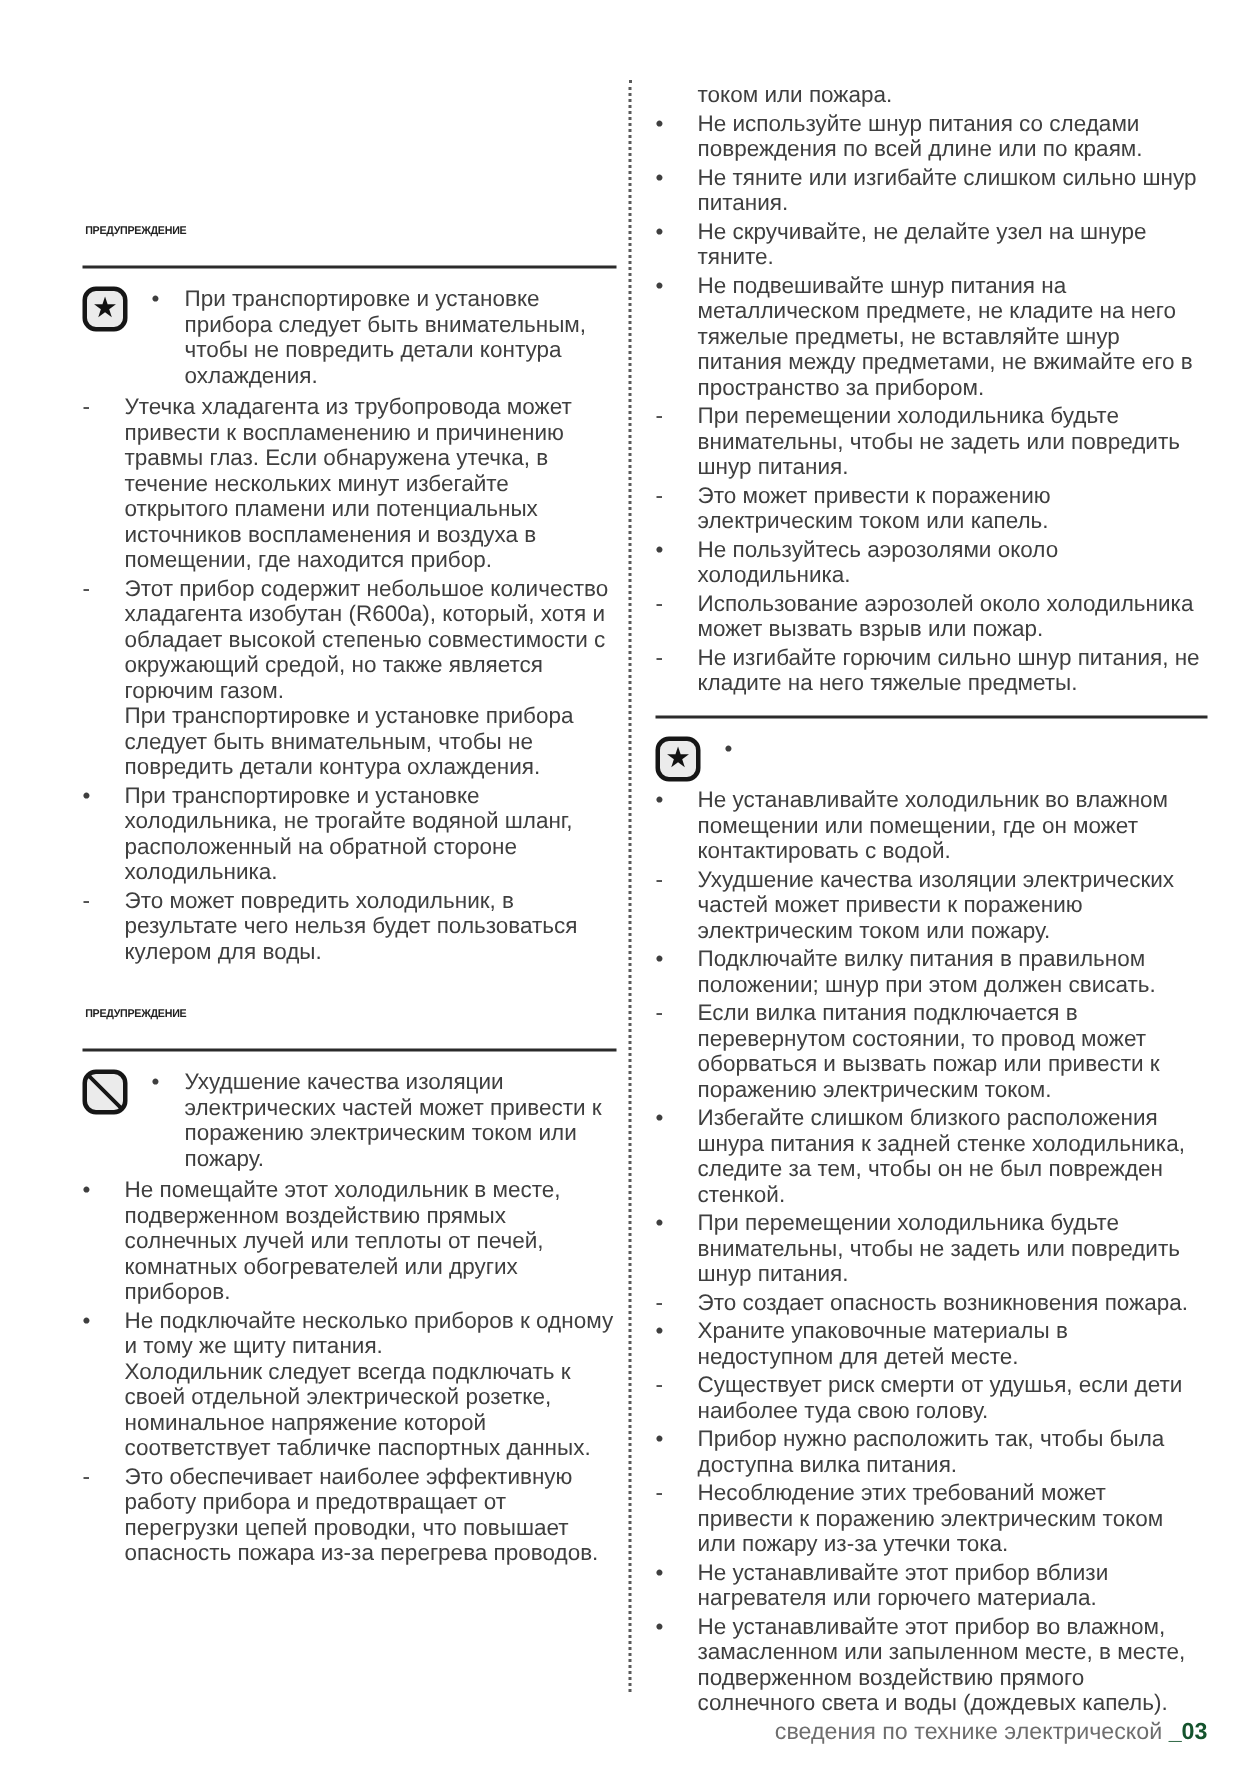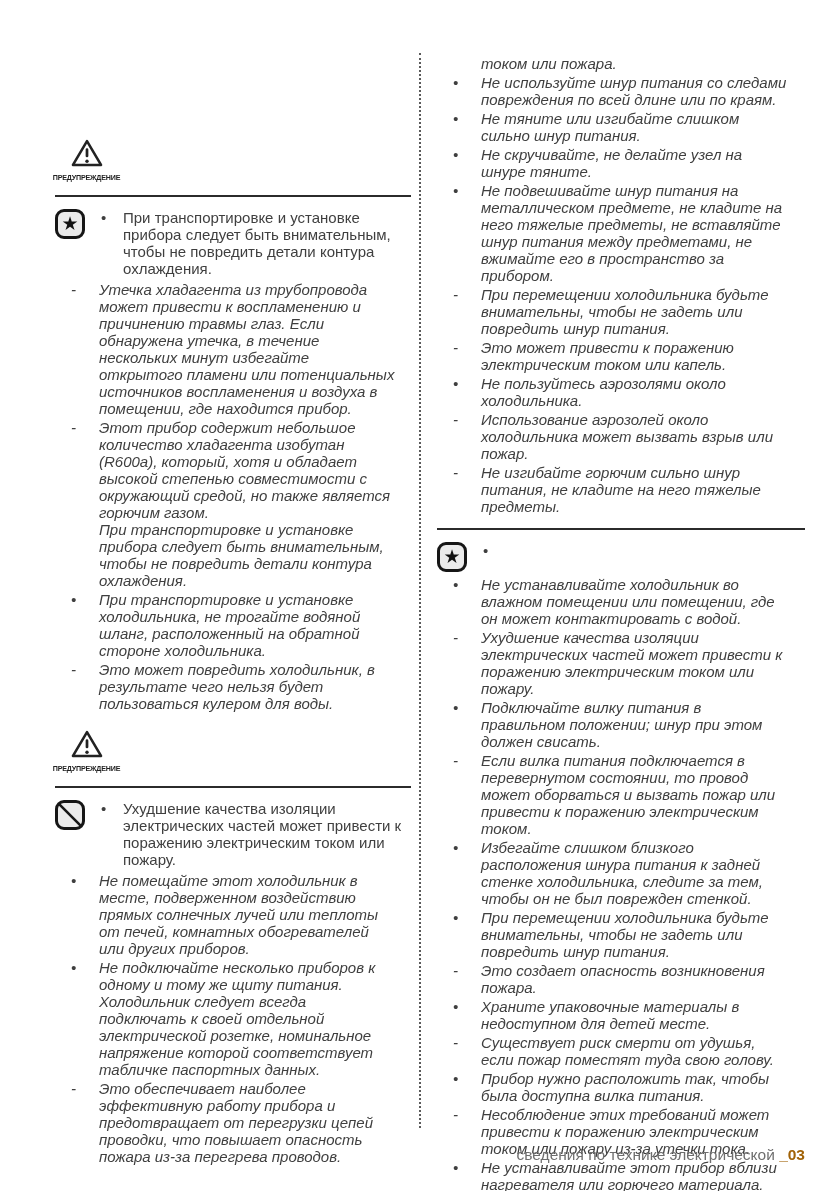--- a/index.html
+++ b/index.html
@@ -18,52 +18,52 @@
   }
   .col-right{width:368px;margin-left:16px;}
 
   
   .heading-block{
     display:flex;align-items:flex-start;
     border-bottom:2px solid #2b2b2b;
     padding-bottom:9px;margin-bottom:12px;
   }
   .heading-block:not(:first-child){margin-top:14px;}
-  .warn-badge{width:64px;flex:none;display:flex;flex-direction:column;align-items:center;padding-top:3px;}
+  .warn-badge{width:64px;flex:none;display:flex;flex-direction:row;align-items:center;padding-top:3px;}
   .warn-label{
     font-size:7.5px;font-weight:bold;color:#222;letter-spacing:-0.2px;
     white-space:nowrap;transform:scaleX(0.95);margin-top:1px;
   }
   .heading-title{
     flex:1;font-size:20px;line-height:25px;font-weight:bold;color:#2b2b2b;
   }
 
   
-  .li{display:flex;margin:2px 16px;font-style:italic;}
+  .li{display:flex;margin:2px 0;}
   .marker{width:28px;flex:none;}
   .txt{flex:1;white-space:pre-line;}
 
   
   .icon-item{display:flex;margin:3px 0 4px;}
   .box-icon{
     width:30px;height:30px;flex:none;margin-right:16px;
     border:3px solid #161616;border-radius:9px;background:#ebebeb;
     display:flex;align-items:center;justify-content:center;box-sizing:border-box;
   }
   .star-glyph{font-size:19px;line-height:1;color:#111;margin-top:-1px;}
   .ii-marker{width:22px;flex:none;padding-top:0;}
   .ii-text{flex:1;white-space:pre-line;}
 
   .rule{border-top:2px solid #2b2b2b;margin:13px 0 12px;}
 
   .footer{
     position:absolute;top:1146px;right:34px;
     font-size:15.5px;color:#6e6e6e;
   }
-  .footer .pagenum{font-weight:bold;color:#a16207;}
+  .footer .pagenum{font-weight:bold;color:#14532d;}
 </style>
 </head>
 <body>
 
 <div class="content">
   <div class="col col-left">
       <div class="heading-block">
         <div class="warn-badge">
           <svg viewBox="0 0 40 35" width="34" height="30">
             <path d="M20 3.5 L36.5 31.5 H3.5 Z" fill="none" stroke="#222" stroke-width="3" stroke-linejoin="round"></path>
@@ -206,21 +206,21 @@
       <div class="li">
         <div class="marker">-</div>
         <div class="txt">Это создает опасность возникновения пожара.</div>
       </div>
       <div class="li">
         <div class="marker">•</div>
         <div class="txt">Храните упаковочные материалы в недоступном для детей месте.</div>
       </div>
       <div class="li">
         <div class="marker">-</div>
-        <div class="txt">Существует риск смерти от удушья, если пожар поместят туда свою голову.</div>
+        <div class="txt">Существует риск смерти от удушья, если дети наиболее туда свою голову.</div>
       </div>
       <div class="li">
         <div class="marker">•</div>
         <div class="txt">Прибор нужно расположить так, чтобы была доступна вилка питания.</div>
       </div>
       <div class="li">
         <div class="marker">-</div>
         <div class="txt">Несоблюдение этих требований может привести к поражению электрическим током или пожару из-за утечки тока.</div>
       </div>
       <div class="li">

